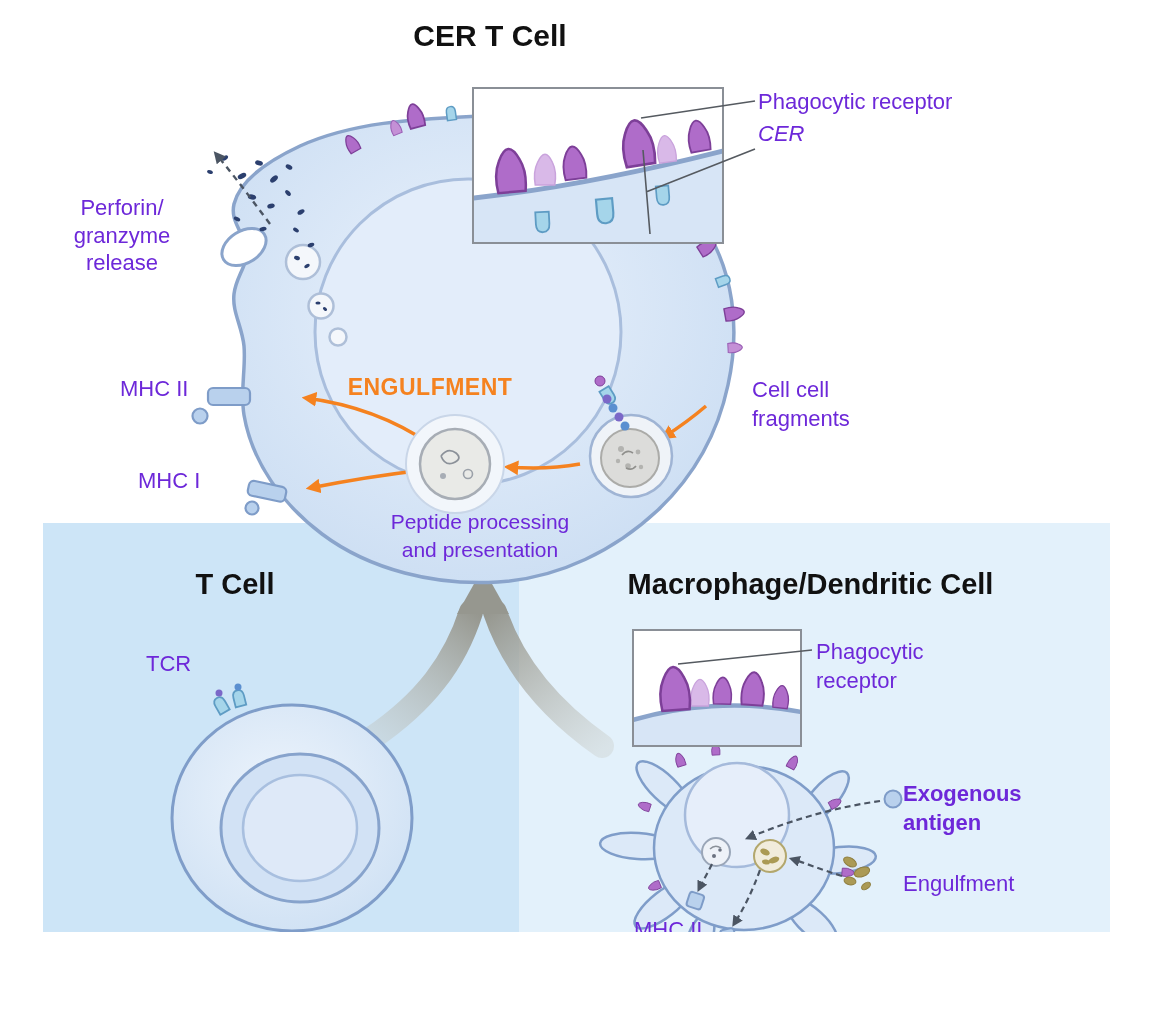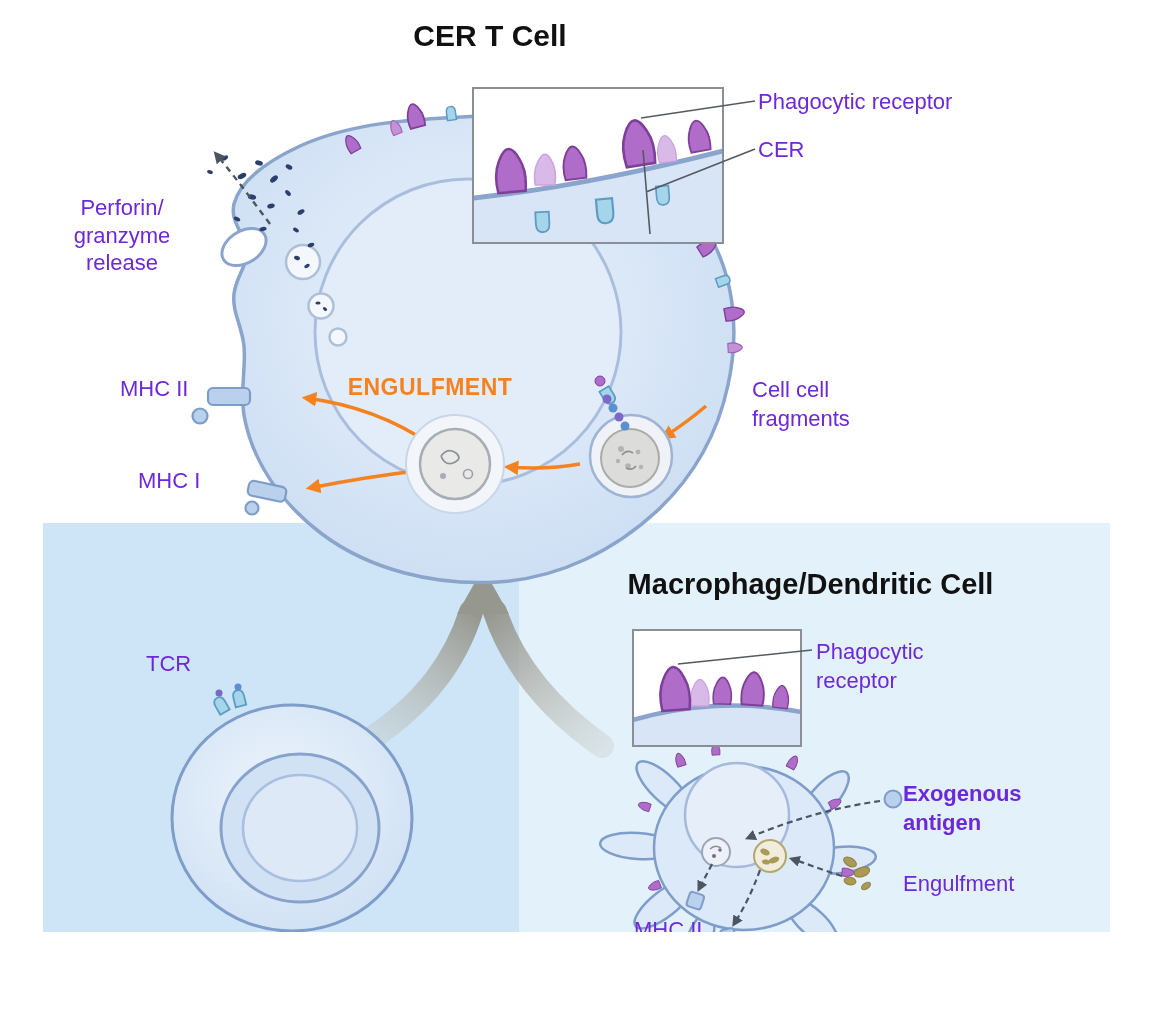--- a/index.html
+++ b/index.html
@@ -250,35 +250,38 @@
           <use href="#club" transform="translate(780,708) rotate(6) scale(1.1)" fill="#AF6CC9" stroke="#7D3F98" stroke-width="1.2"></use>
         </g>
         <path d="M 678 664 L 812 650" stroke="#555A60" stroke-width="1.6" fill="none"></path>
       </g>
     </g>
   </svg>
 
   <div class="lbl title center" style="left:320px;top:16px;width:340px;">CER T Cell</div>
 
   <div class="lbl" style="left:758px;top:88px;">Phagocytic receptor</div>
-  <div class="lbl" style="left:758px;top:136px;">CER</div>
+  <div class="lbl" style="left:758px;top:120px;font-style:italic;">CER</div>
 
   <div class="lbl center" style="left:52px;top:180px;width:140px;line-height:1.25;margin-top:14px;">Perforin/
 granzyme
 release</div>
 
   <div class="lbl" style="left:120px;top:375px;">MHC II</div>
   <div class="lbl" style="left:138px;top:467px;">MHC I</div>
 
   <div class="lbl orange center" style="left:330px;top:373px;width:200px;">ENGULFMENT</div>
 
   <div class="lbl" style="left:752px;top:376px;">Cell cell
 fragments</div>
 
-
+  <div class="lbl center" style="left:362px;top:508px;width:236px;font-size:21px;line-height:1.35;">Peptide processing
+and presentation</div>
+
+  <div class="lbl panel-title center" style="left:130px;top:566px;width:210px;">T Cell</div>
   <div class="lbl panel-title center" style="left:558px;top:566px;width:505px;">Macrophage/Dendritic Cell</div>
 
   <div class="lbl" style="left:146px;top:650px;">TCR</div>
 
   <div class="lbl" style="left:816px;top:638px;">Phagocytic
 receptor</div>
 
   <div class="lbl" style="left:903px;top:780px;font-weight:bold;">Exogenous
 antigen</div>
   <div class="lbl" style="left:903px;top:870px;">Engulfment</div>

